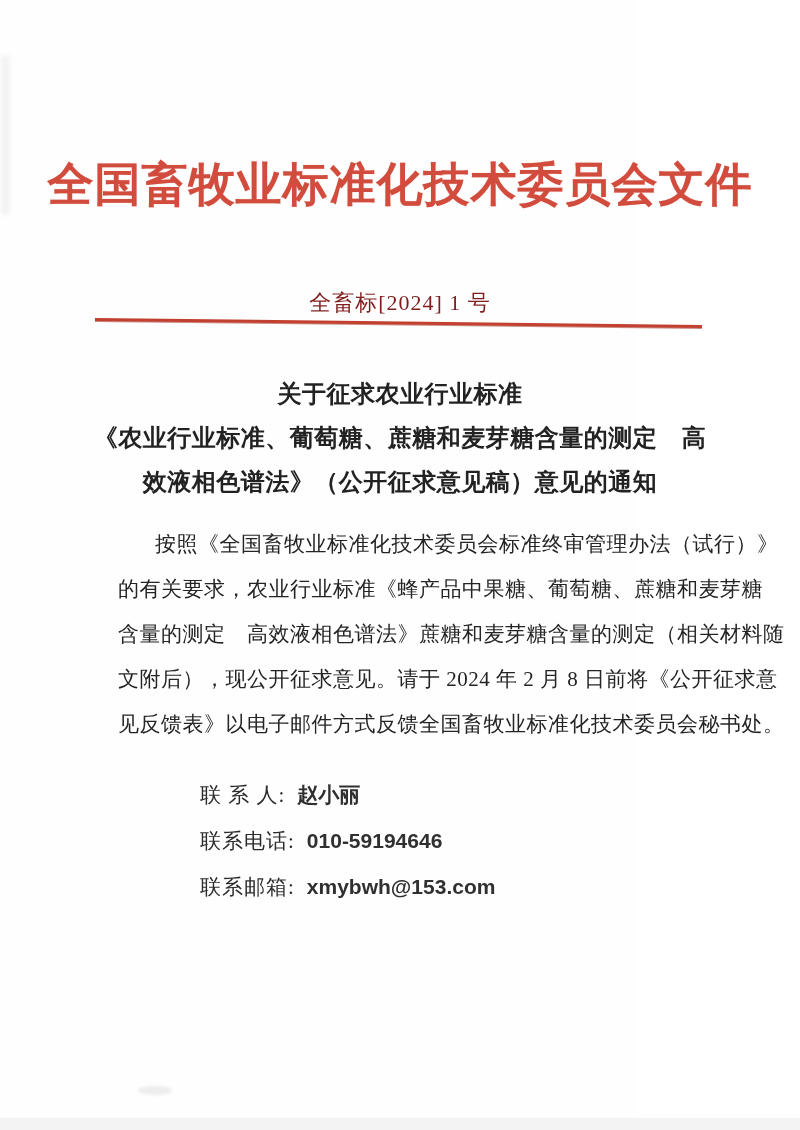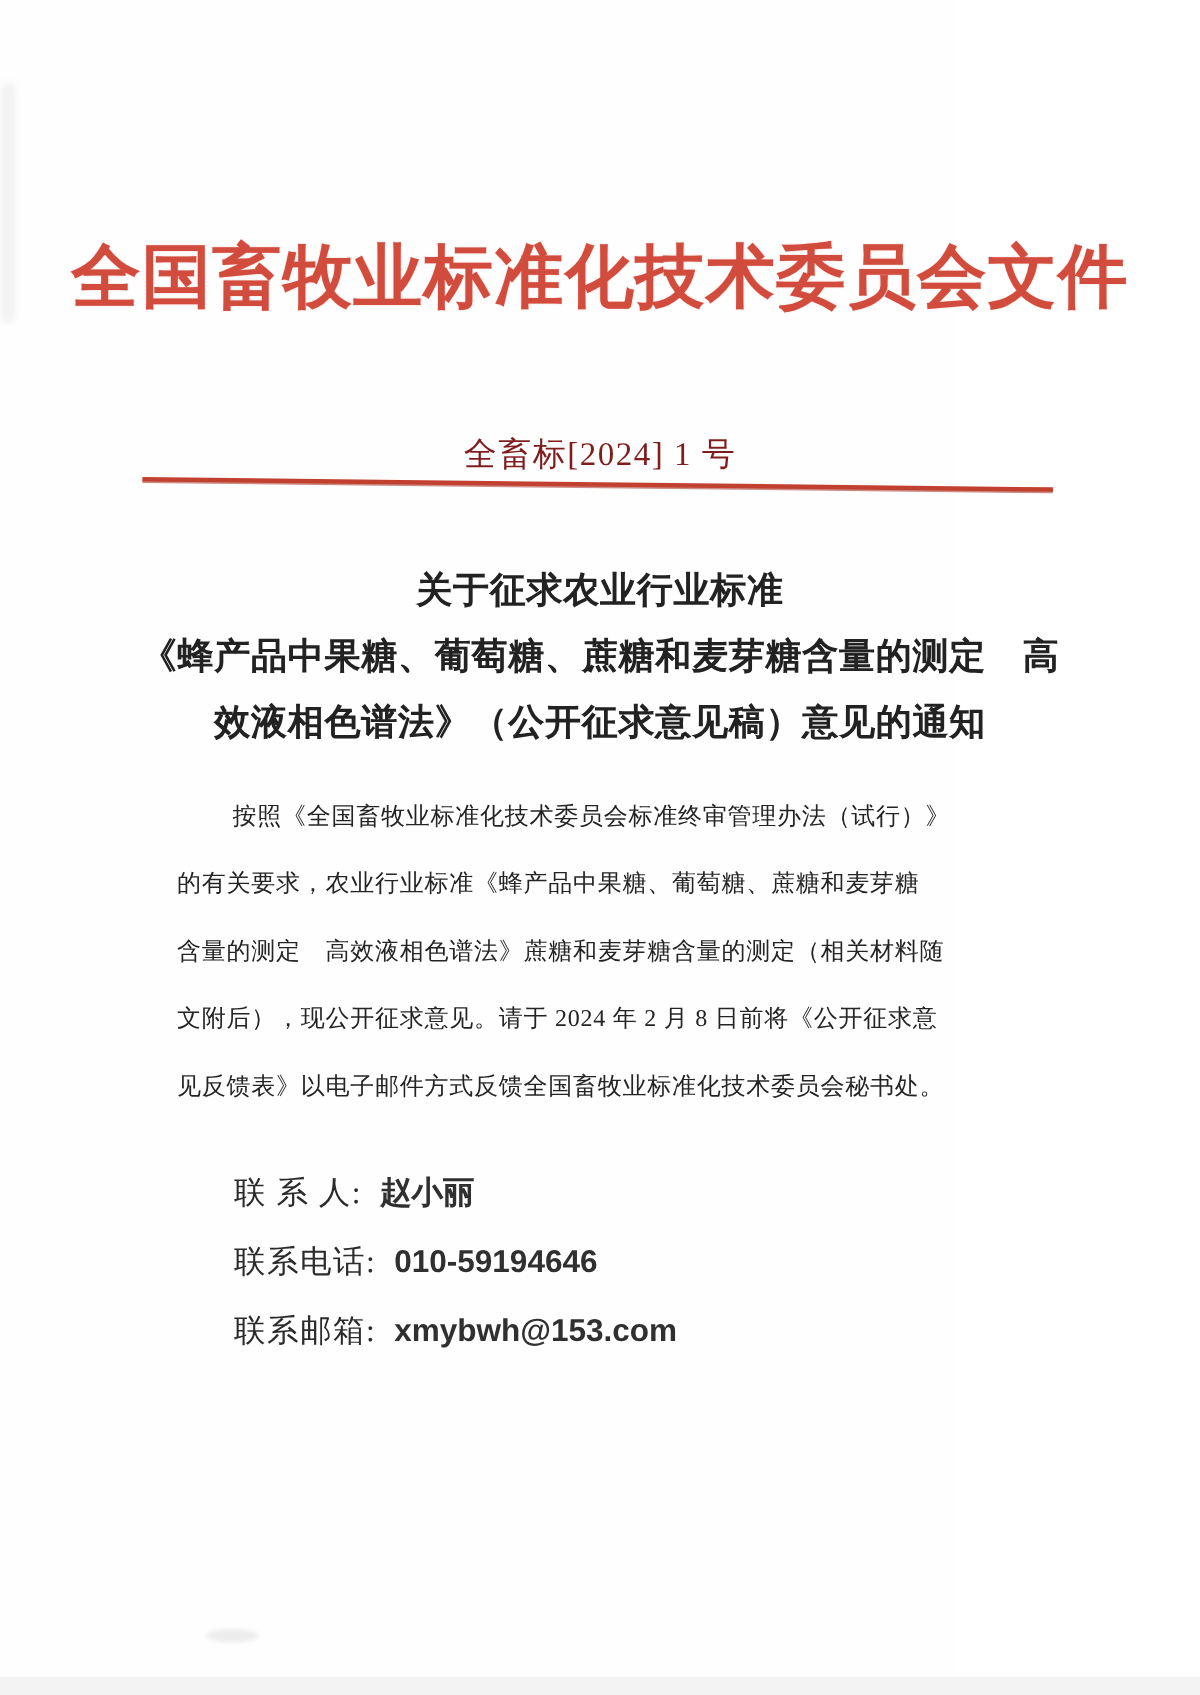--- a/index.html
+++ b/index.html
@@ -91,38 +91,39 @@
     color: #222222;
     letter-spacing: 0.5px;
   }
   .subject .line { white-space: nowrap; }
   
   .body-text {
     position: absolute;
     left: 118px; top: 522px;
     width: 600px;
     font-family: "Liberation Serif", serif;
-    font-size: 16px;
+    font-size: 21px;
     line-height: 45px;
     color: #242424;
     letter-spacing: 0.5px;
   }
   .body-text .line { white-space: nowrap; }
   .body-text .line.indent { text-indent: 37px; }
   
   .contacts {
     position: absolute;
     left: 156px; top: 772px;
     font-size: 21px;
     color: #2b2b2b;
   }
   .contact-row {
     height: 46px;
     line-height: 46px;
     white-space: nowrap;
+    margin-left: 44px;
   }
   .contact-label {
     font-family: "Liberation Serif", serif;
     letter-spacing: 1px;
   }
   .contact-value {
     font-family: "Liberation Sans", sans-serif;
     font-weight: 600;
     margin-left: 12px;
     color: #303030;
@@ -136,21 +137,21 @@
   <div class="scan-streak"></div>
 
   <div class="org-title">全国畜牧业标准化技术委员会文件</div>
 
   <div class="doc-number">全畜标[2024] 1 号</div>
 
   <div class="red-rule"></div>
 
   <div class="subject">
     <div class="line">关于征求农业行业标准</div>
-    <div class="line">《蜂产品中果糖、葡萄糖、蔗糖和麦芽糖含量的测定　高</div>
+    <div class="line">《农业行业标准、葡萄糖、蔗糖和麦芽糖含量的测定　高</div>
     <div class="line">效液相色谱法》（公开征求意见稿）意见的通知</div>
   </div>
 
   <div class="body-text">
     <div class="line indent">按照《全国畜牧业标准化技术委员会标准终审管理办法（试行）》</div>
     <div class="line">的有关要求，农业行业标准《蜂产品中果糖、葡萄糖、蔗糖和麦芽糖</div>
     <div class="line">含量的测定　高效液相色谱法》蔗糖和麦芽糖含量的测定（相关材料随</div>
     <div class="line">文附后），现公开征求意见。请于 2024 年 2 月 8 日前将《公开征求意</div>
     <div class="line">见反馈表》以电子邮件方式反馈全国畜牧业标准化技术委员会秘书处。</div>
   </div>

